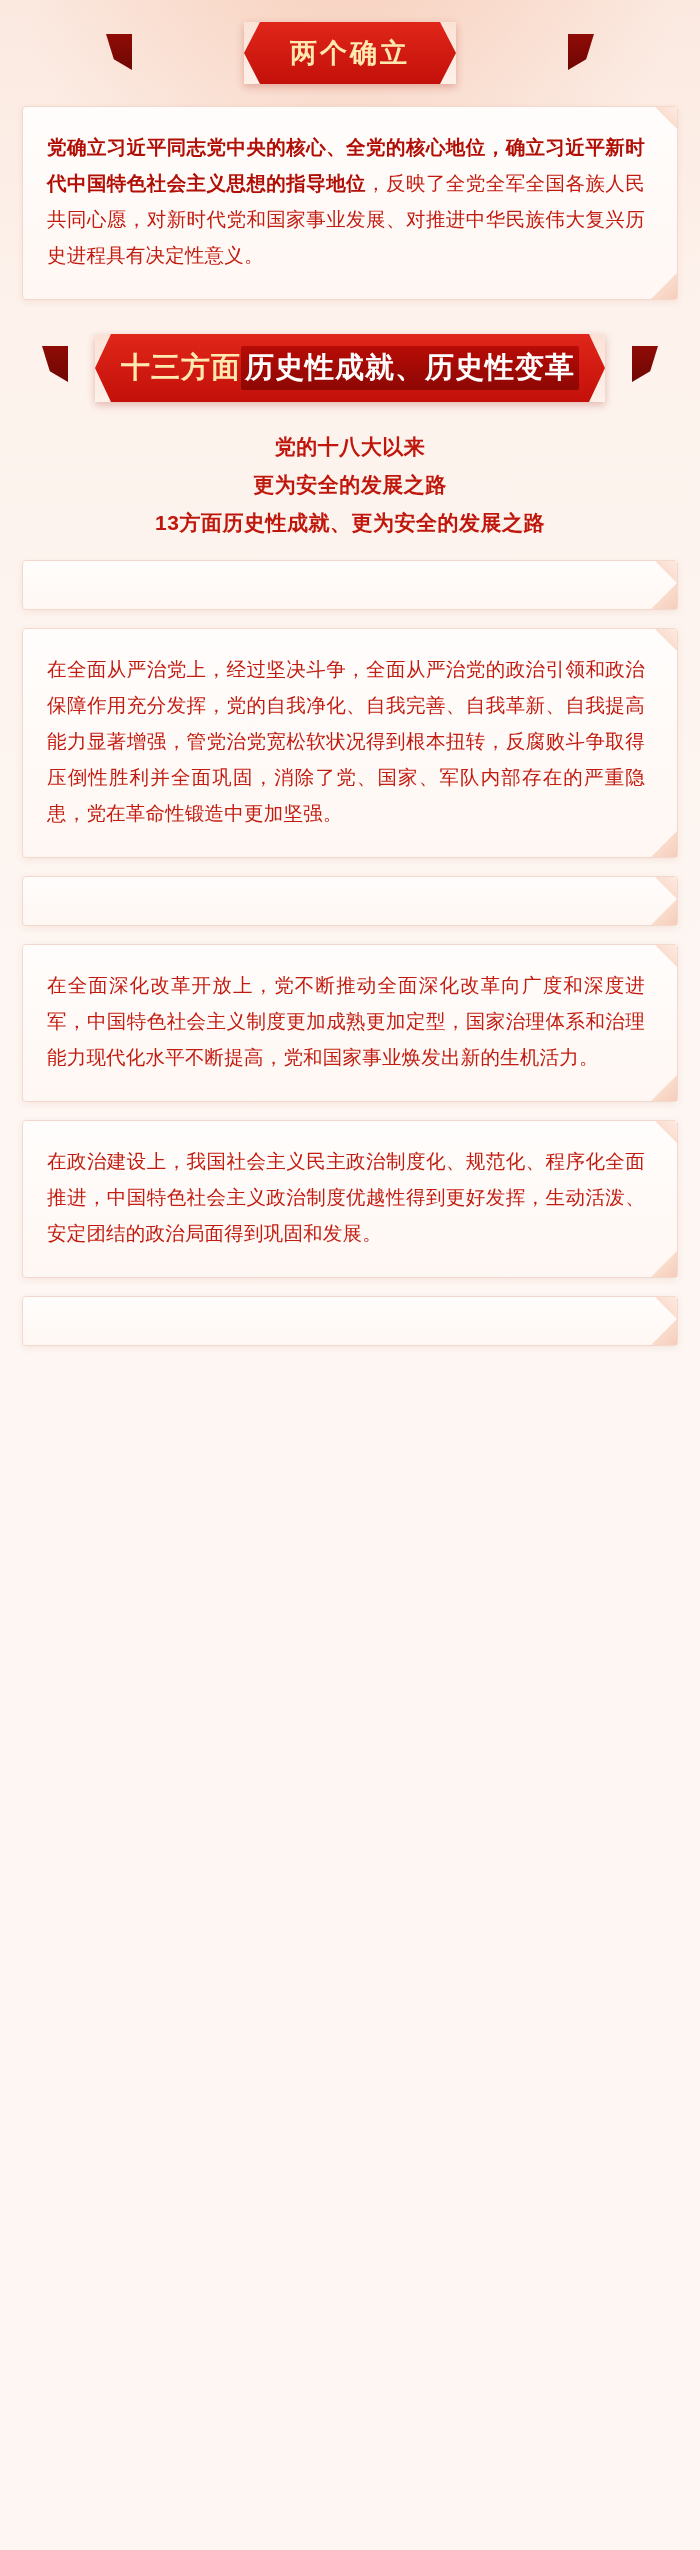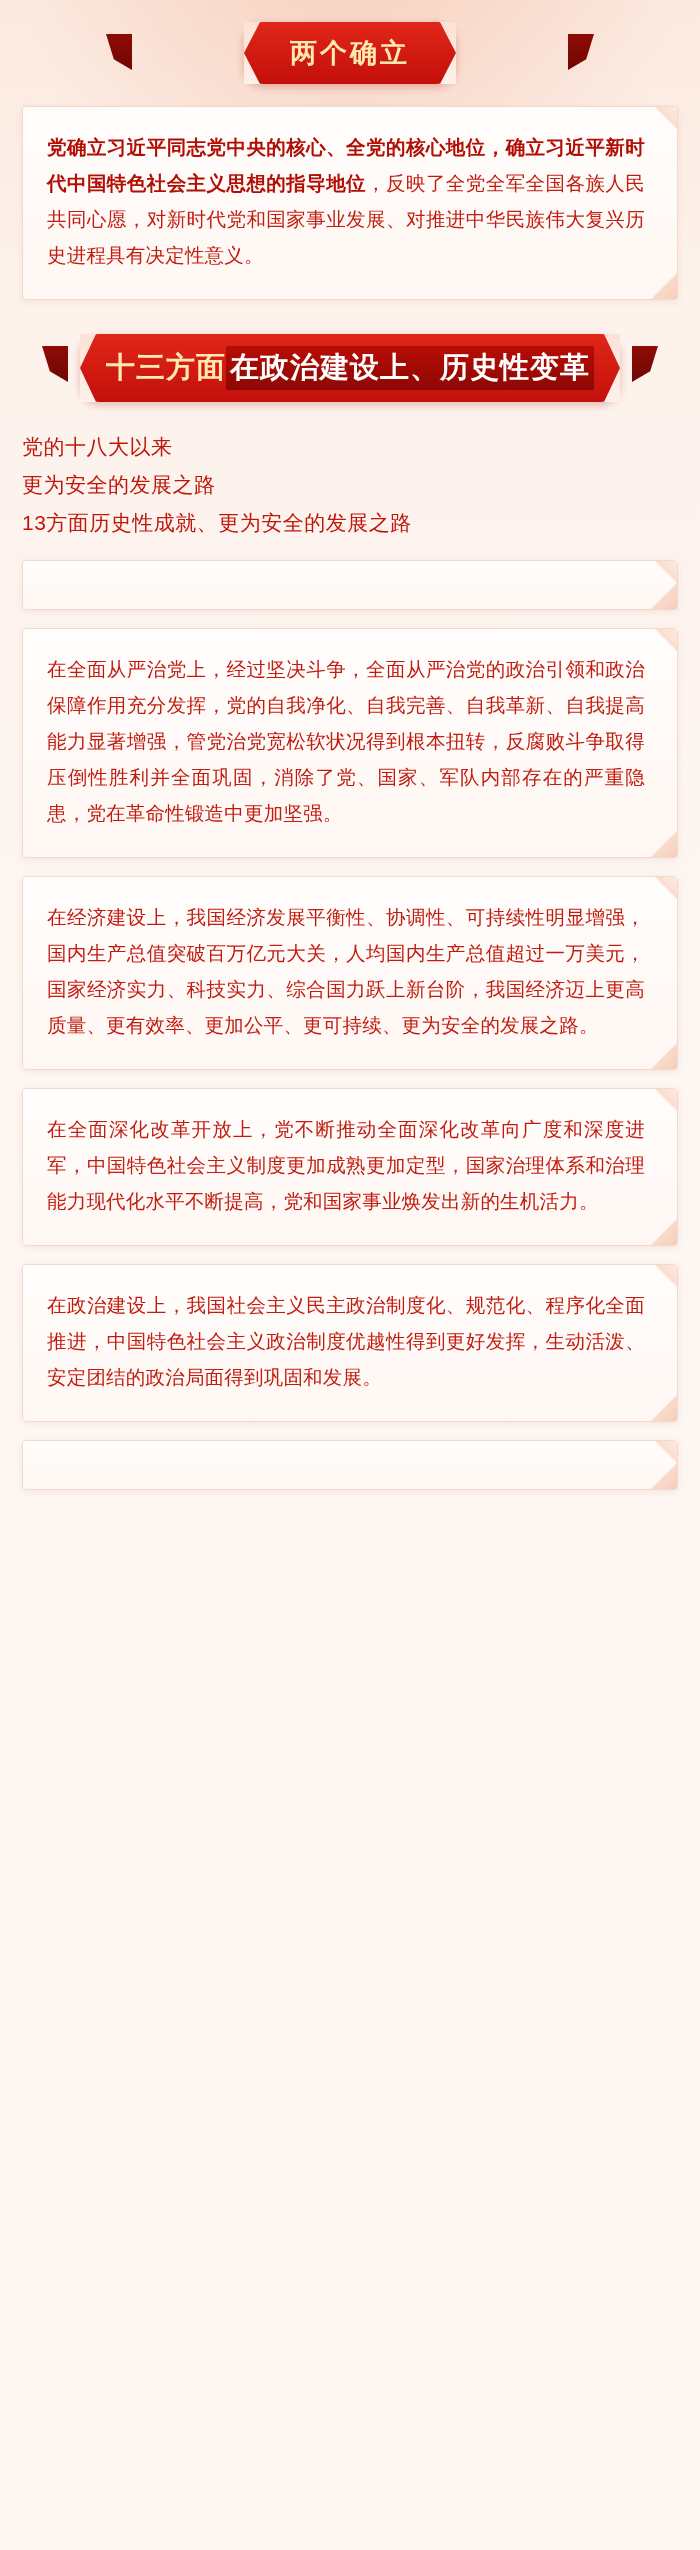--- a/index.html
+++ b/index.html
@@ -43,21 +43,20 @@
     display: inline-flex;
     align-items: center;
     justify-content: center;
     background: linear-gradient(180deg, #e02619 0%, #c3100a 100%);
     color: #ffe9b0;
     font-size: 27px;
     font-weight: bold;
     letter-spacing: 3px;
     padding: 13px 46px;
     box-shadow: 0 3px 8px rgba(160, 30, 15, 0.28);
-    border-radius: 19px;
   }
   .banner.wide {
     font-size: 29px;
     letter-spacing: 1px;
     padding: 12px 26px;
   }
   
   .banner .notch {
     position: absolute;
     top: 0;
@@ -123,23 +122,24 @@
     text-align: justify;
     letter-spacing: 0.2px;
   }
   .body-text b {
     font-weight: bold;
     color: #b10f06;
   }
 
   .subhead {
     margin: 26px 22px 2px 22px;
+    text-align: center;
     color: #c0170c;
     font-size: 21px;
-    font-weight: normal;
+    font-weight: bold;
     line-height: 38px;
     letter-spacing: 0.5px;
   }
   .subhead .line { display: block; }
 
   .first-card {
     margin-top: 22px;
   }
 </style>
 </head>
@@ -162,21 +162,21 @@
     <div class="body-text"><b>党确立习近平同志党中央的核心、全党的核心地位，确立习近平新时代中国特色社会主义思想的</b><b>指导地位</b><span>，反映了全党全军全国各族人民共同心愿，对新时代党和国家事业发展、对推进中华民族伟大复兴历史进程具有决定性意义。</span></div>
     <div class="fold"></div>
   </div>
 
   <div class="banner-wrap" style="margin-top:34px;">
     <div class="tail l" style="left:42px;"></div>
     <div class="tail r" style="right:42px;"></div>
     <div class="banner wide">
       <span class="notch left"></span>
       <span>十三方面</span>
-      <span class="hl">在政治建设上、历史性变革</span>
+      <span class="hl">历史性成就、历史性变革</span>
       <span class="notch right"></span>
     </div>
   </div>
 
   <div class="subhead">
     <span class="line">党的十八大以来</span>
     <span class="line">更为安全的发展之路</span>
     <span class="line">13方面历史性成就、更为安全的发展之路</span>
   </div>
 
@@ -186,21 +186,20 @@
   </div>
 
   <div class="card">
     <div class="fold-tr"></div>
     <div class="body-text">在全面从严治党上，经过坚决斗争，全面从严治党的政治引领和政治保障作用充分发挥，党的自我净化、自我完善、自我革新、自我提高能力显著增强，管党治党宽松软状况得到根本扭转，反腐败斗争取得压倒性胜利并全面巩固，消除了党、国家、军队内部存在的严重隐患，党在革命性锻造中更加坚强。</div>
     <div class="fold"></div>
   </div>
 
   <div class="card">
     <div class="fold-tr"></div>
-    <div class="body-text">在经济建设上，我国经济发展平衡性、协调性、可持续性明显增强，国内生产总值突破百万亿元大关，人均国内生产总值超过一万美元，国家经济实力、科技实力、综合国力跃上新台阶，我国经济迈上更高质量、更有效率、更加公平、更可持续、更为安全的发展之路。</div>
     <div class="fold"></div>
   </div>
 
   <div class="card">
     <div class="fold-tr"></div>
     <div class="body-text">在全面深化改革开放上，党不断推动全面深化改革向广度和深度进军，中国特色社会主义制度更加成熟更加定型，国家治理体系和治理能力现代化水平不断提高，党和国家事业焕发出新的生机活力。</div>
     <div class="fold"></div>
   </div>
 
   <div class="card">

